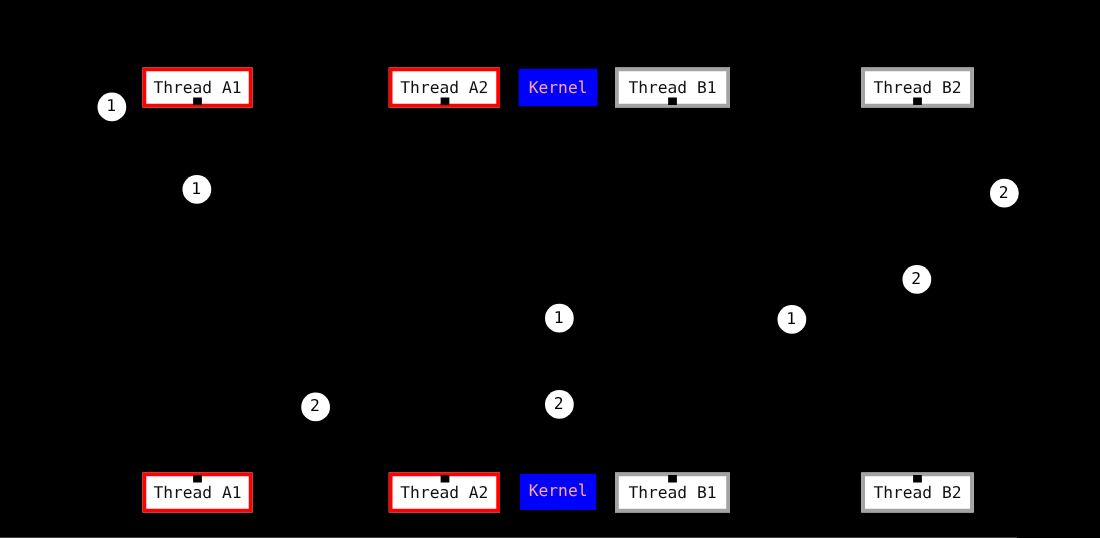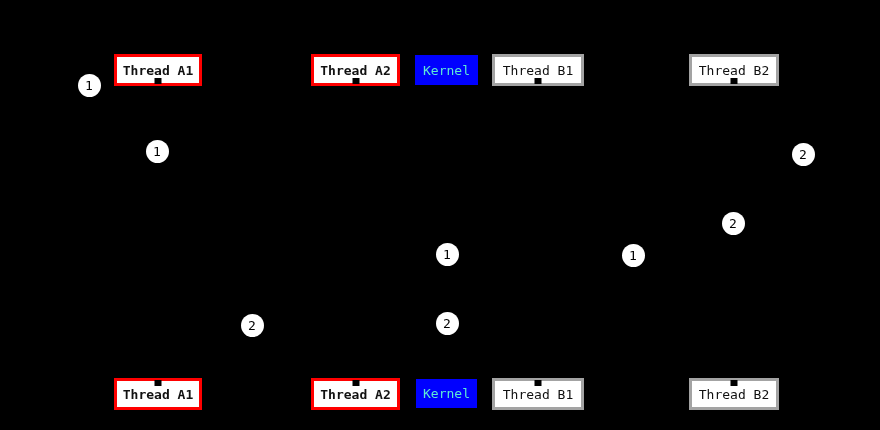--- a/index.html
+++ b/index.html
@@ -17,23 +17,23 @@
     position: absolute;
     box-sizing: border-box;
     background: #ffffff;
     display: flex;
     align-items: center;
     justify-content: center;
     font-size: 13px;
     color: #111111;
     white-space: nowrap;
   }
-  .pbox.process-a { border: 3px solid #ff0000; font-weight: bold; }
+  .pbox.process-a { border: 3px solid #ff0000; }
   .pbox.process-b { border: 3px solid #a3a3a3; }
-  .pbox.kernel    { background: #0000ff; color: #5eead4; border: none; }
+  .pbox.kernel    { background: #0000ff; color: #fca5a5; border: none; }
   .stub {
     position: absolute;
     width: 7px; height: 6px;
     background: #000000;
     left: 50%;
     transform: translateX(-50%);
   }
   .stub.bottom { bottom: -1px; }
   .stub.top    { top: -1px; }
   .badge {

